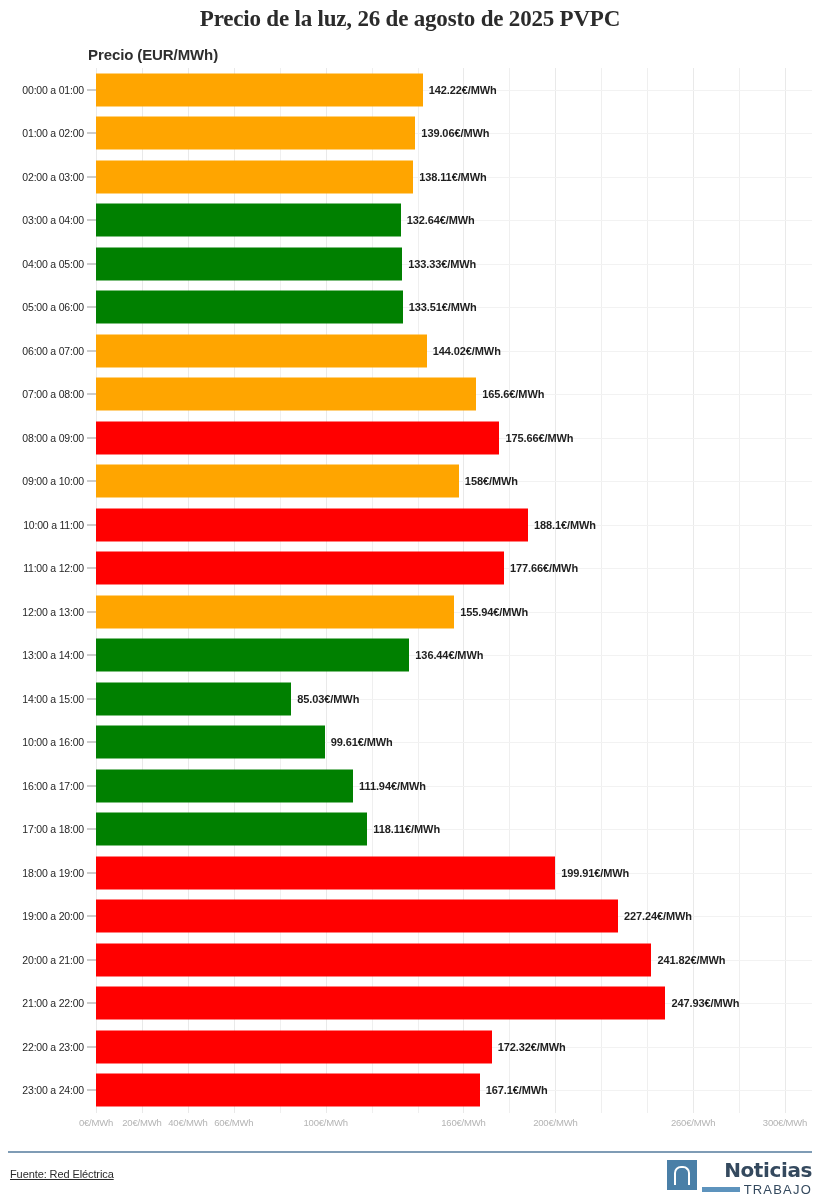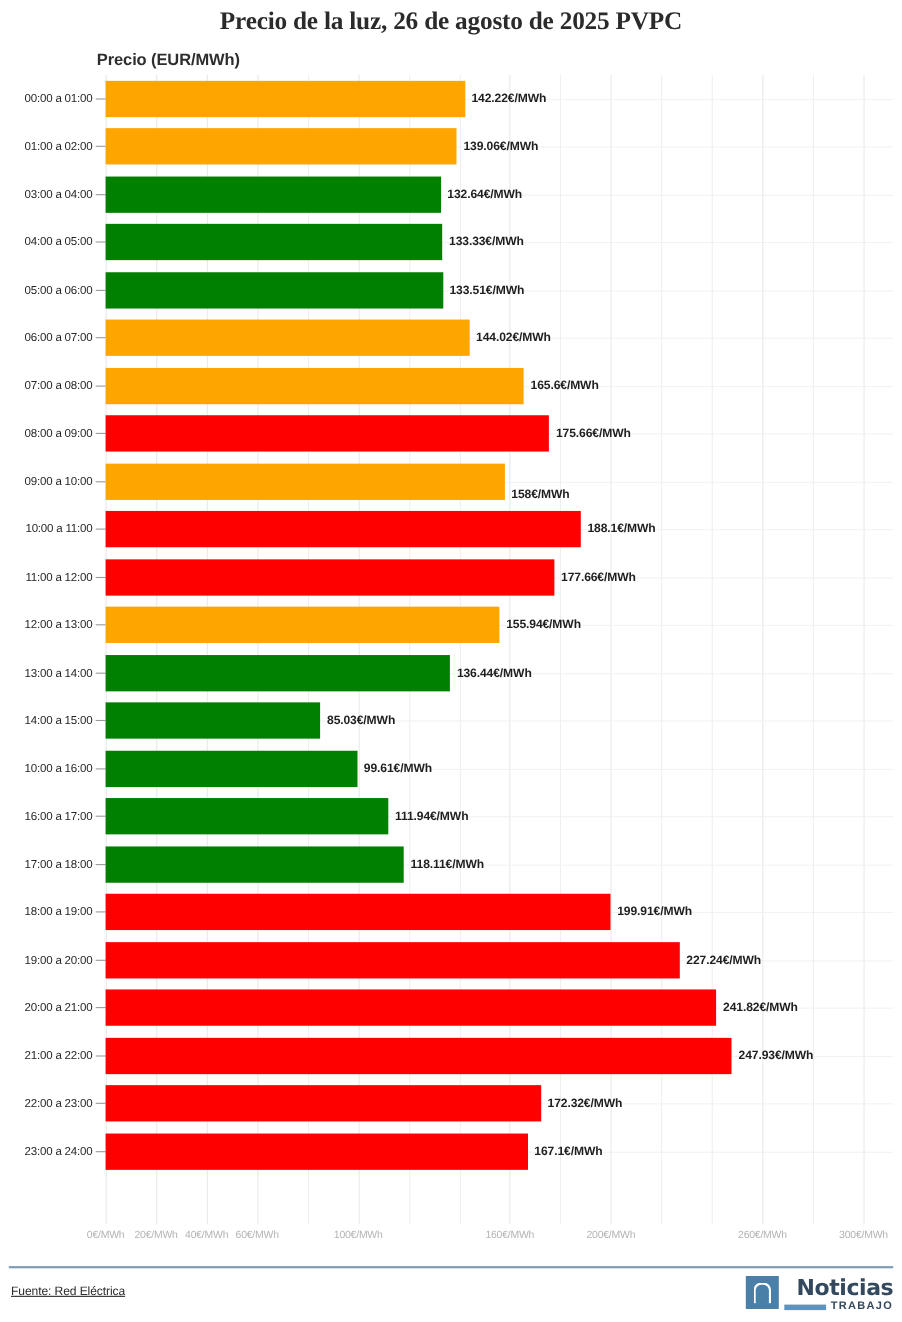--- a/index.html
+++ b/index.html
@@ -208,22 +208,22 @@
     align-items: center;
     gap: 4px;
     margin-top: 3px;
   }
   .logo-bar {
     width: 38px;
     height: 5px;
     background: #5d93bd;
   }
   .logo-sub {
-    font-size: 10px;
-    font-weight: bold;
+    font-size: 13px;
+    font-weight: normal;
     color: #34495e;
     letter-spacing: 1.2px;
   }
 </style>
 </head>
 <body>
 
 <div id="page">
 
   <div class="chart-title">Precio de la luz, 26 de agosto de 2025 PVPC</div>
@@ -259,20 +259,27 @@
         </div>
         <div class="row">
           <div class="row-rule"></div>
           <div class="row-label">01:00 a 02:00</div>
           <div class="tick-mark"></div>
           <div class="bar" style="width: 319.374px; background: rgb(255, 165, 0);"></div>
           <div class="bar-value" style="left: 421.374px;">139.06€/MWh</div>
         </div>
         <div class="row">
           <div class="row-rule"></div>
+          <div class="row-label">02:00 a 03:00</div>
+          <div class="tick-mark"></div>
+          <div class="bar" style="width: 317.193px; background: rgb(255, 165, 0);"></div>
+          <div class="bar-value" style="left: 419.193px;">138.11€/MWh</div>
+        </div>
+        <div class="row">
+          <div class="row-rule"></div>
           <div class="row-label">03:00 a 04:00</div>
           <div class="tick-mark"></div>
           <div class="bar" style="width: 304.63px; background: rgb(0, 128, 0);"></div>
           <div class="bar-value" style="left: 406.63px;">132.64€/MWh</div>
         </div>
         <div class="row">
           <div class="row-rule"></div>
           <div class="row-label">04:00 a 05:00</div>
           <div class="tick-mark"></div>
           <div class="bar" style="width: 306.215px; background: rgb(0, 128, 0);"></div>
@@ -304,21 +311,21 @@
           <div class="row-label">08:00 a 09:00</div>
           <div class="tick-mark"></div>
           <div class="bar" style="width: 403.432px; background: rgb(255, 0, 0);"></div>
           <div class="bar-value" style="left: 505.432px;">175.66€/MWh</div>
         </div>
         <div class="row">
           <div class="row-rule"></div>
           <div class="row-label">09:00 a 10:00</div>
           <div class="tick-mark"></div>
           <div class="bar" style="width: 362.873px; background: rgb(255, 165, 0);"></div>
-          <div class="bar-value" style="left: 464.873px; margin-top: 12px;">158€/MWh</div>
+          <div class="bar-value" style="left: 464.873px;">158€/MWh</div>
         </div>
         <div class="row">
           <div class="row-rule"></div>
           <div class="row-label">10:00 a 11:00</div>
           <div class="tick-mark"></div>
           <div class="bar" style="width: 432.003px; background: rgb(255, 0, 0);"></div>
           <div class="bar-value" style="left: 534.003px;">188.1€/MWh</div>
         </div>
         <div class="row">
           <div class="row-rule"></div>

